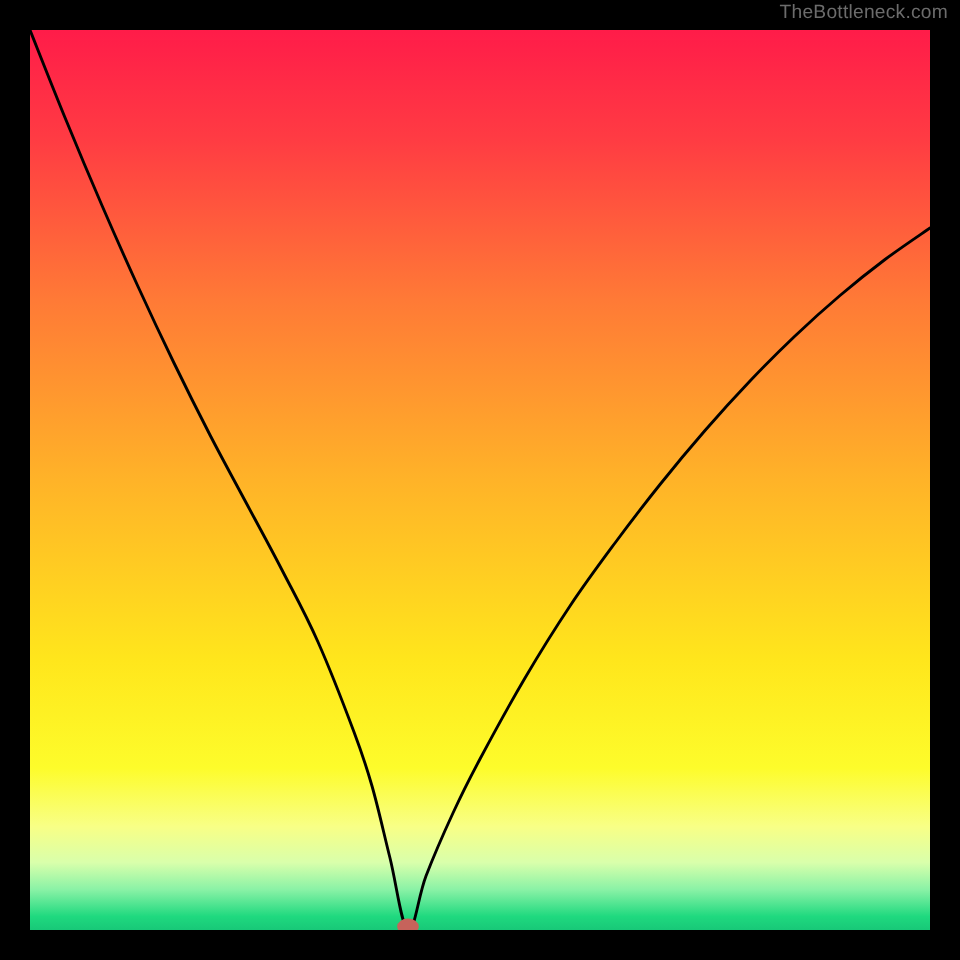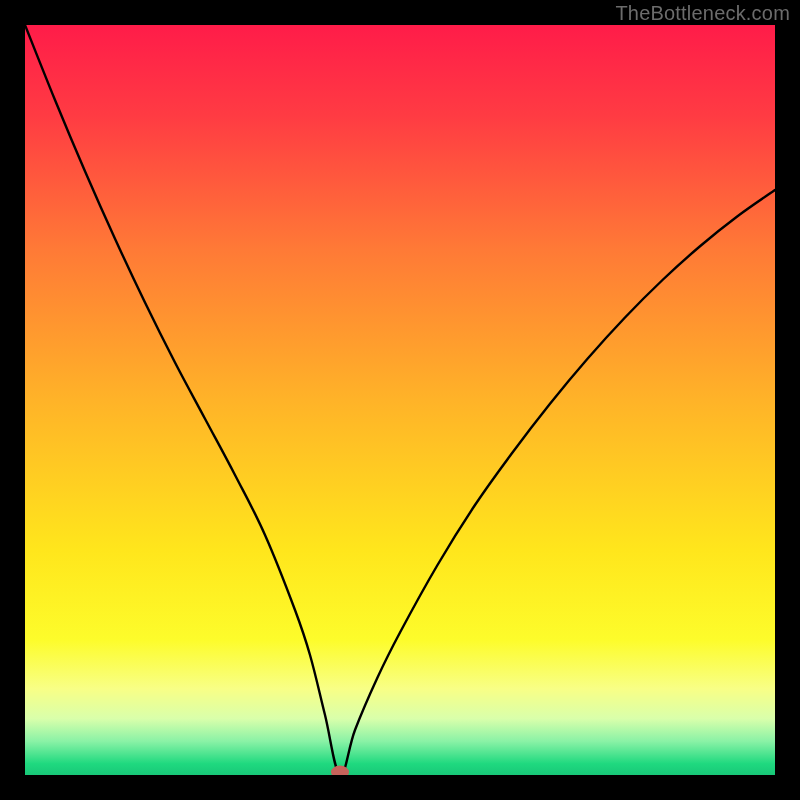--- a/index.html
+++ b/index.html
@@ -17,21 +17,21 @@
     top: 0;
     width: 800px;
     height: 800px;
     background: #000;
   }
   .watermark {
     position: absolute;
     top: 2px;
     right: 10px;
     color: #6c6c6c;
-    font-size: 20px;
+    font-size: 16px;
     font-weight: 500;
     letter-spacing: 0.2px;
     z-index: 5;
   }
   .plot-wrap {
     position: absolute;
     left: 25px;
     top: 25px;
     width: 750px;
     height: 750px;

